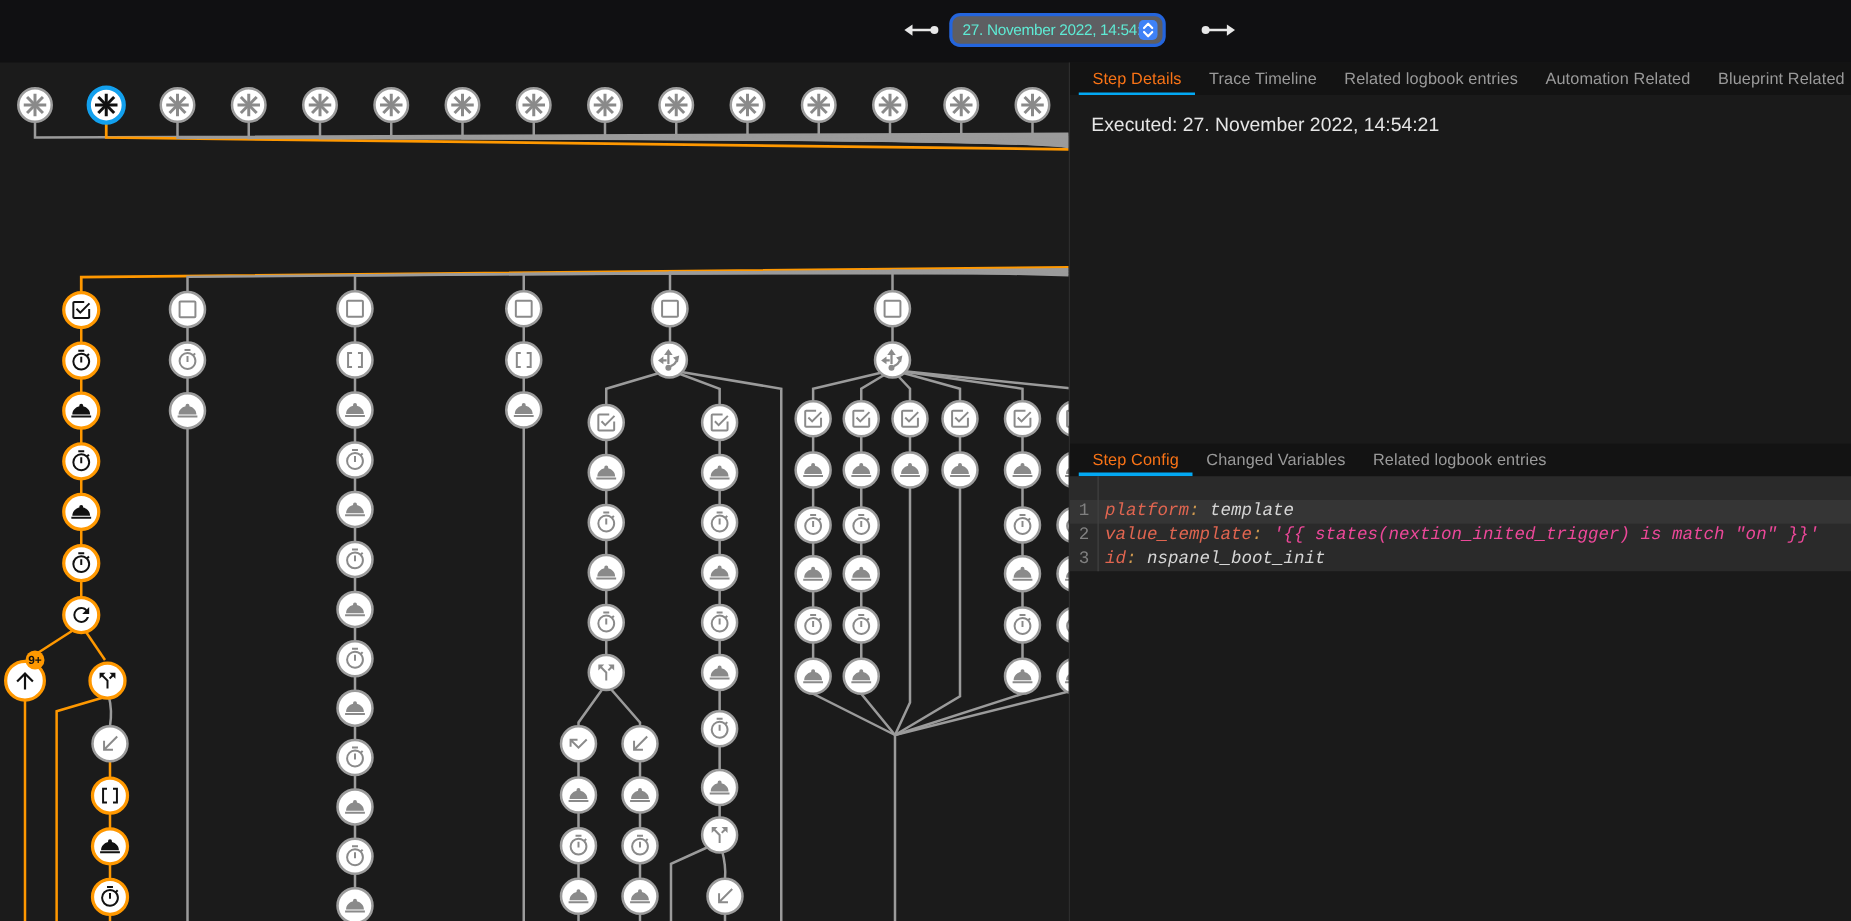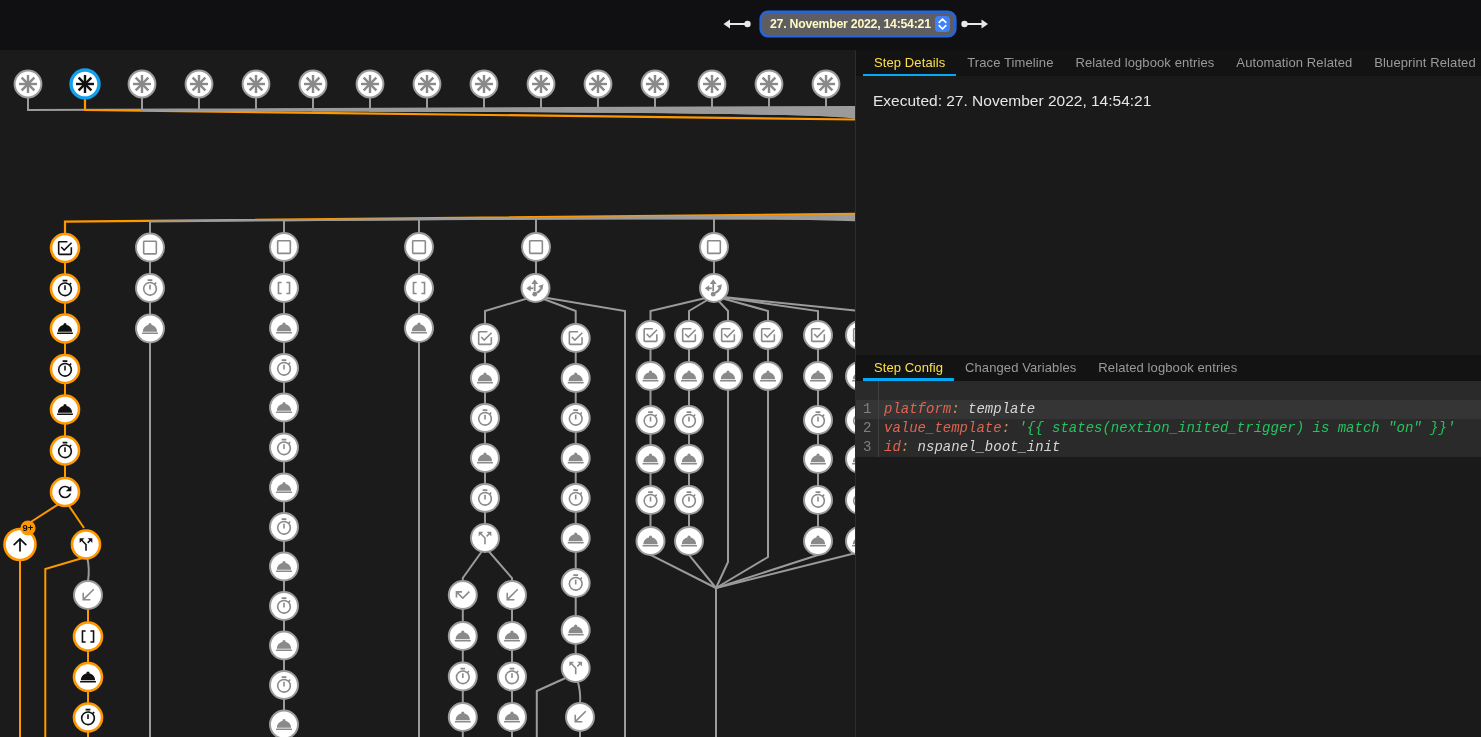--- a/index.html
+++ b/index.html
@@ -4,34 +4,34 @@
   html,body { width:1481px; height:737px; overflow:hidden; background:#101012;
               font-family:"Liberation Sans", sans-serif; }
   #stage { position:relative; width:1481px; height:737px; }
   #graphbg { position:absolute; left:0; top:50px; width:856px; height:687px; background:#1b1b1b; }
   #panel { position:absolute; left:855px; top:50px; width:626px; height:687px;
            background:#1a1a1a; border-left:1px solid #2d2d2d; }
   .tabs { position:absolute; left:0; width:626px; height:26px; background:#131313;
           display:flex; padding-left:7px; }
   .tab { height:26px; line-height:25px; padding:0 11px; font-size:13px; color:#9a9a9a;
          letter-spacing:.1px; position:relative; white-space:nowrap; }
-  .tab.act { color:#fde047; }
+  .tab.act { color:#f97316; }
   .tab.act:after { content:""; position:absolute; left:0; right:0; bottom:0; height:2.5px; background:#03a9f4; }
   #executed { position:absolute; left:17px; top:42px; font-size:15.5px; color:#e6e6e6; }
   #code { position:absolute; left:0; top:331px; width:626px; height:76px; background:#2a2a2a;
           font-family:"Liberation Mono", monospace; font-size:14px; line-height:19px; }
   #gutter { position:absolute; left:0; top:0; width:22.5px; height:76px; text-align:right;
             color:#808080; padding-top:19px; padding-right:6px; border-right:1px solid #404040; }
   #codelines { position:absolute; left:28px; top:19px; white-space:pre; color:#d6d6d6;font-style:italic; }
   .hl { position:absolute; left:0; top:19px; width:626px; height:19px; background:#353535; }
-  .k { color:#e06550; } .c { color:#cf9a50; } .s { color:#22c55e; }
+  .k { color:#e06550; } .c { color:#cf9a50; } .s { color:#ec4899; }
   #topbar { position:absolute; left:0; top:0; width:1481px; height:49px; background:#101012; }
-  #sel { position:absolute; left:762px; top:13px; width:192px; height:22px; background:#5e5e62;
-         border-radius:6px; box-shadow:0 0 0 2.6px #2465dd; color:#fef9c3; font-size:12.3px; letter-spacing:-0.25px;
-         line-height:22px; padding-left:8px;font-weight:bold; }
+  #sel { position:absolute; left:762px; top:13px; width:168px; height:22px; background:#5e5e62;
+         border-radius:6px; box-shadow:0 0 0 2.6px #2465dd; color:#5eead4; font-size:12.3px; letter-spacing:-0.25px;
+         line-height:22px; padding-left:8px; }
   #stepper { position:absolute; right:4px; top:3px; width:15px; height:16px; background:#3f82f7;
              border-radius:4px; }
 </style></head>
 <body>
 <div id="stage">
   <div id="graphbg"></div>
   <svg width="860" height="687" viewBox="0 50 860 687" style="position:absolute;left:0;top:50px" xmlns="http://www.w3.org/2000/svg">
       <path d="M28,97 L28,110.0 L855,107.00" fill="none" stroke="#9b9b9b" stroke-width="2"></path>
       <path d="M85,97 L85,110 L855,119.5" fill="none" stroke="#ff9800" stroke-width="2.2"></path>
       <path d="M142,97 L142,110.2 L855,108.56" fill="none" stroke="#9b9b9b" stroke-width="2"></path>

